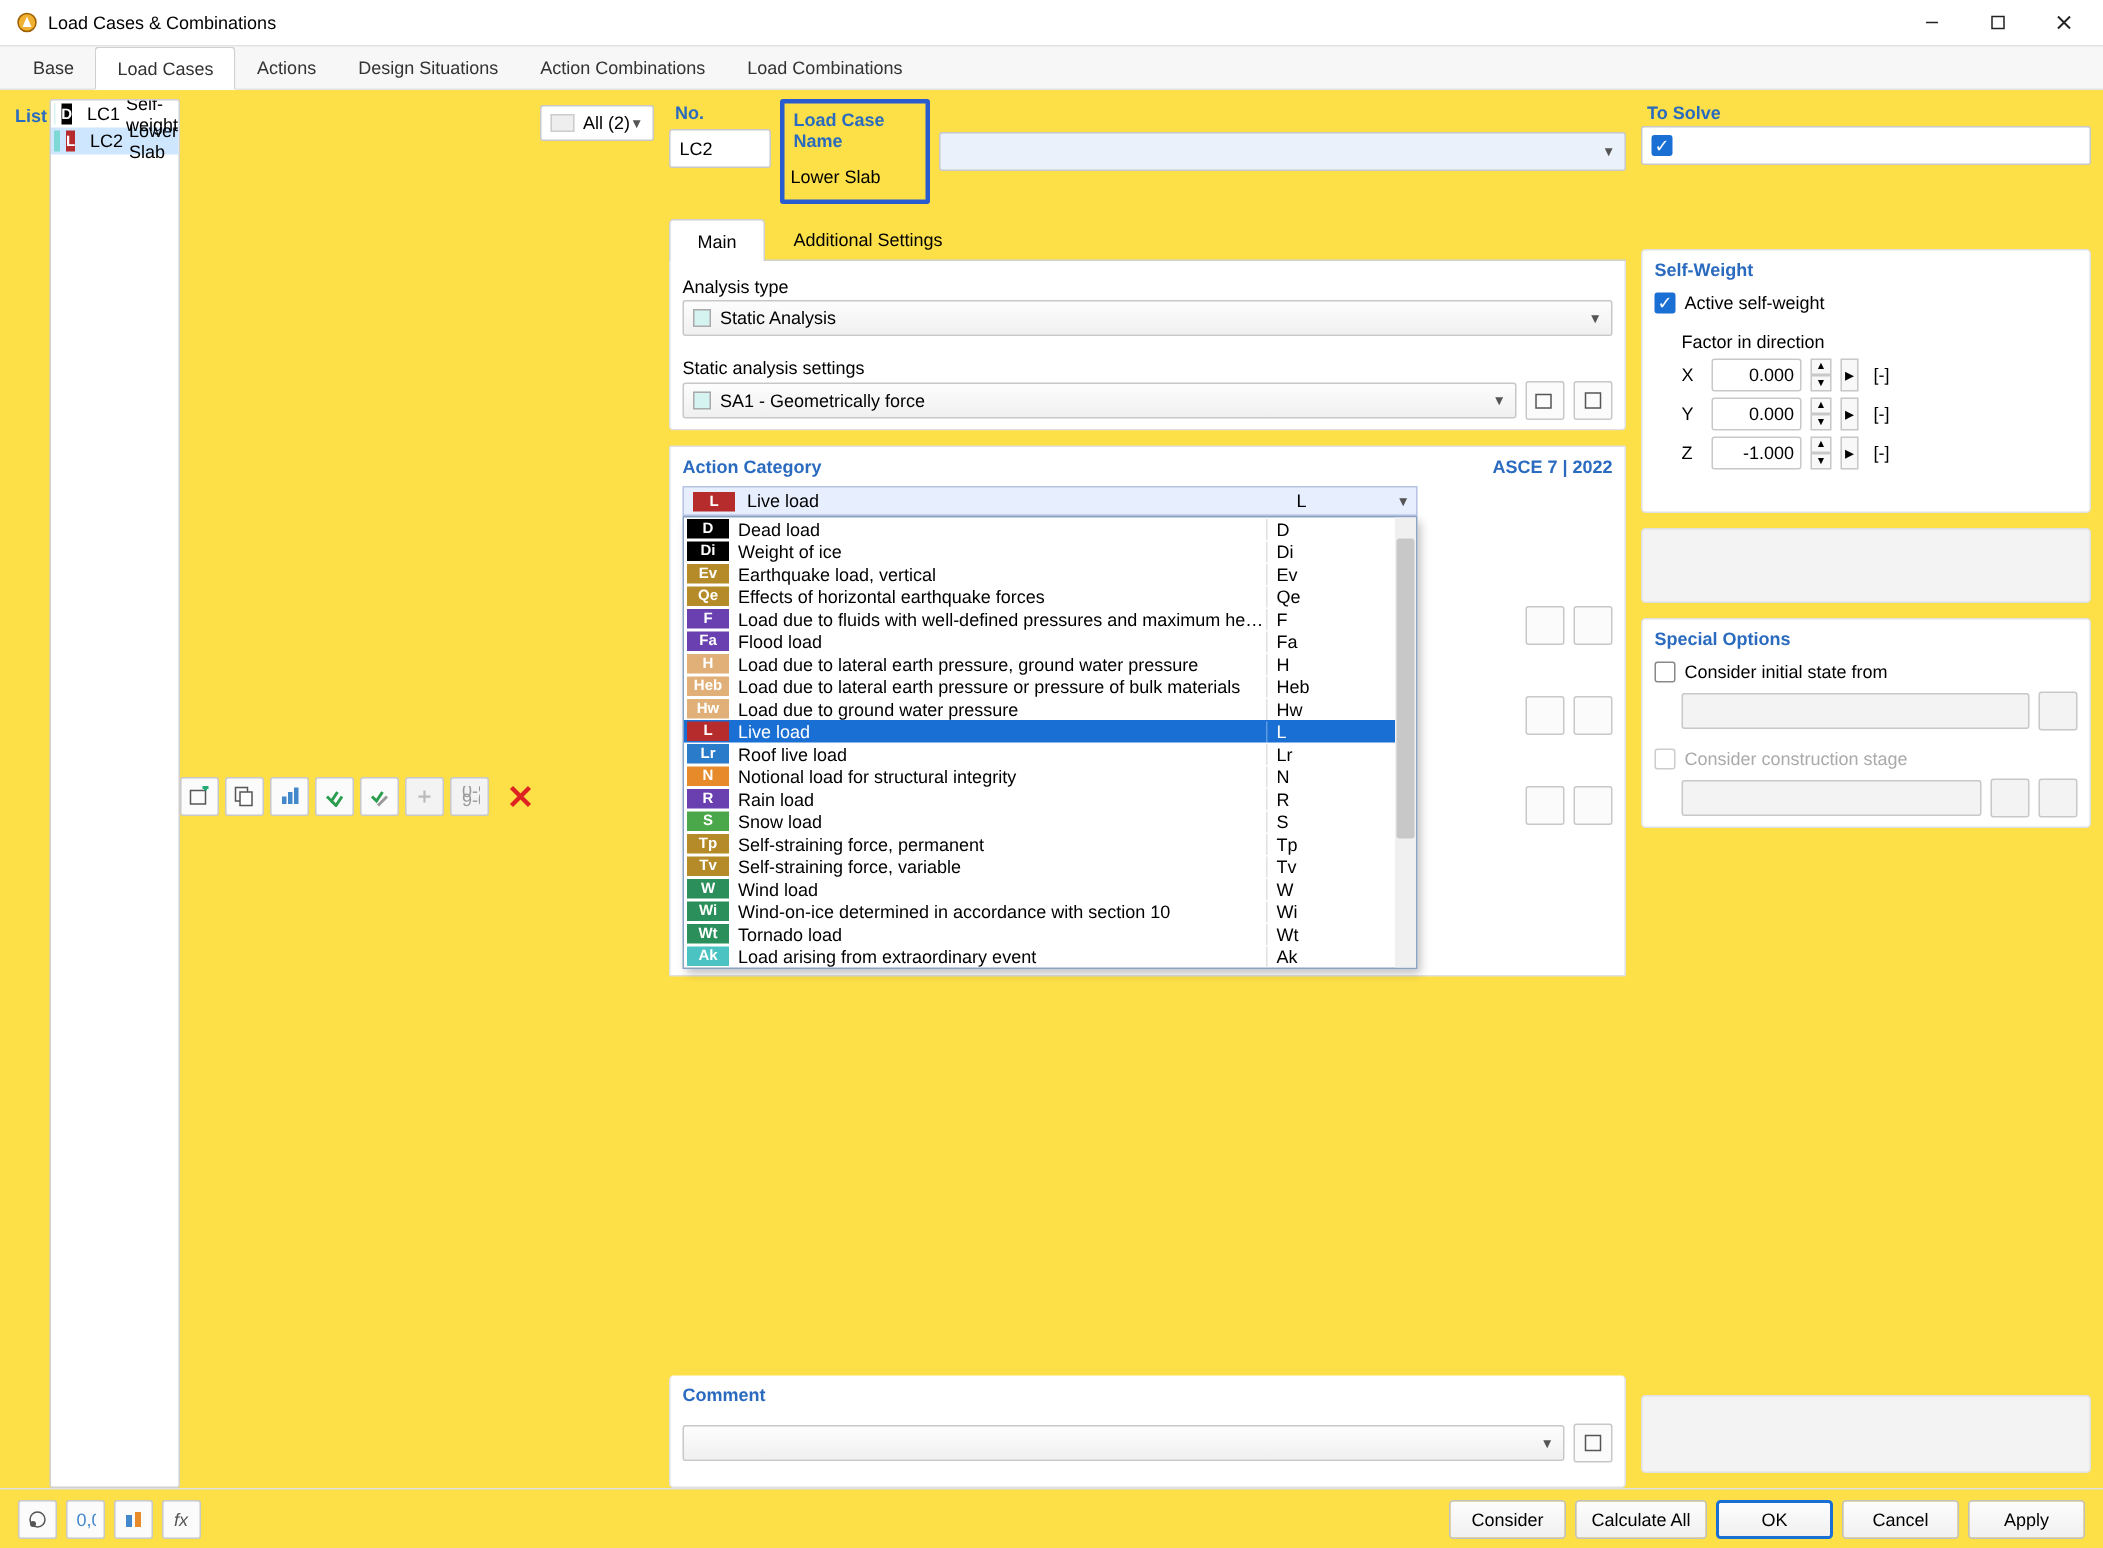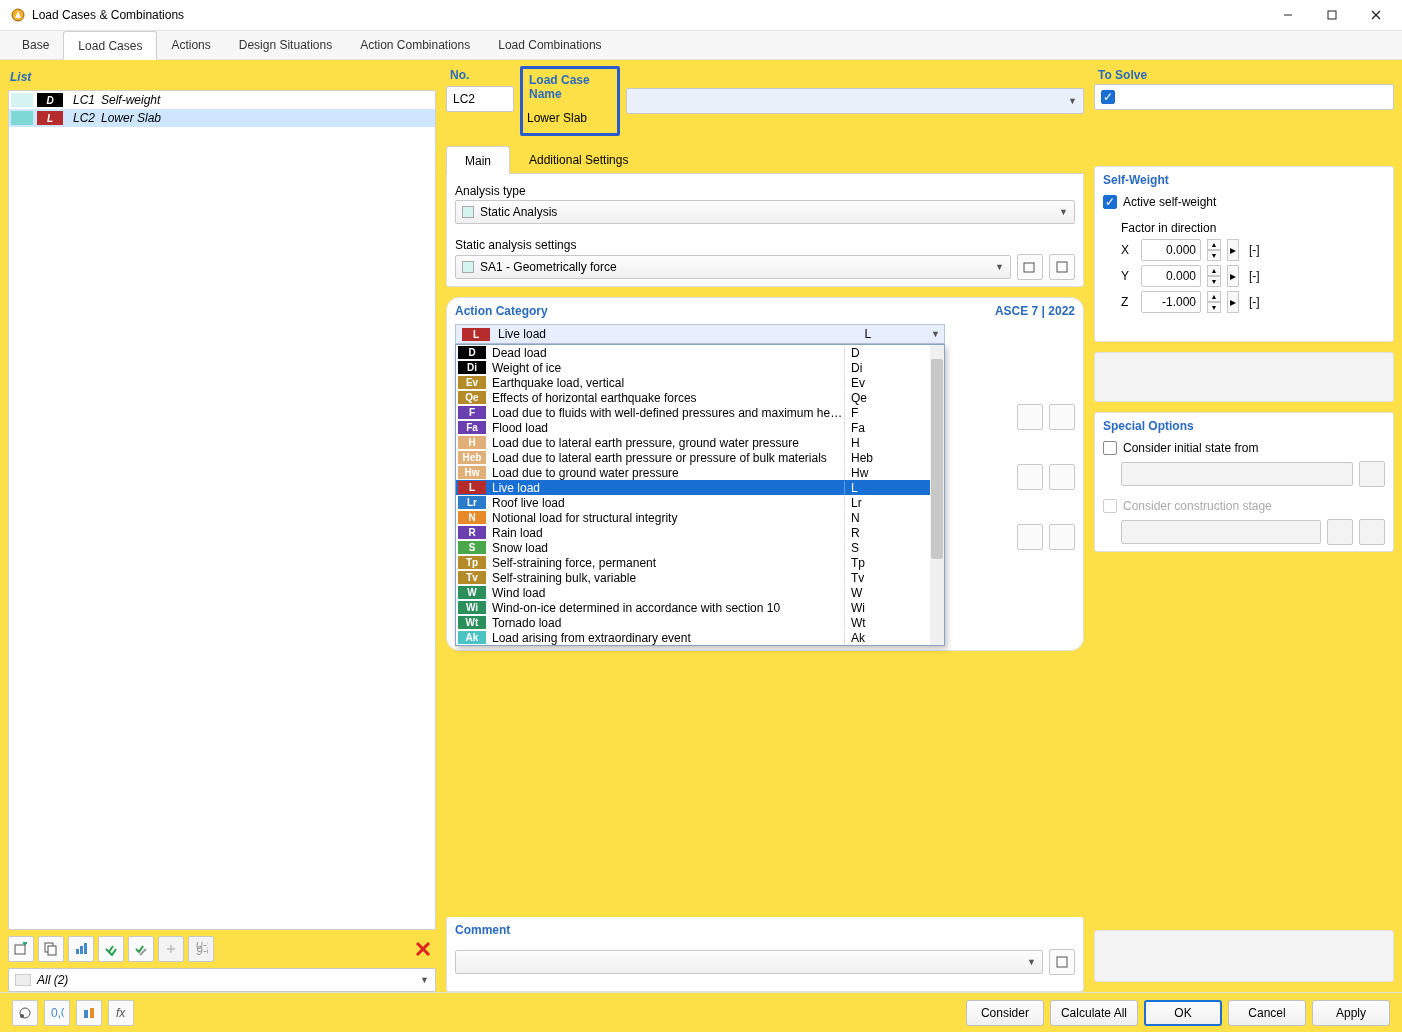--- a/index.html
+++ b/index.html
@@ -7,42 +7,42 @@
 .window { width: 1402px; height: 1032px; background: #fde047; display: flex; flex-direction: column; }
 .titlebar { height: 30px; display: flex; align-items: center; padding: 0 4px; background: #fff; }
 .titlebar .icon { width: 16px; height: 16px; margin: 0 6px; }
 .titlebar .title { flex: 0 0 auto; }
 .titlebar .spacer { flex: 1; }
 .win-btn { width: 44px; height: 28px; display: flex; align-items: center; justify-content: center; color: #222; }
 .tabbar { height: 30px; background: #f7f7f7; border-top: 1px solid #e3e3e3; border-bottom: 1px solid #e3e3e3; display: flex; align-items: stretch; padding-left: 8px; }
 .tab { padding: 0 14px; display: flex; align-items: center; color: #333; cursor: pointer; }
 .tab.active { background: #fff; border: 1px solid #d0d0d0; border-bottom: 1px solid #fff; margin-bottom: -1px; border-radius: 3px 3px 0 0; }
 .main { flex: 1; display: flex; padding: 6px 8px 0 8px; gap: 10px; min-height: 0; }
-.left { width: 428px; display: flex; flex-direction: column; font-style: italic; }
+.left { width: 428px; display: flex; flex-direction: row; }
 .section-label { color: #2a6bbf; font-weight: 600; padding: 4px 2px 6px 2px; }
 .list { flex: 1; border: 1px solid #d0d0d0; background: #fff; overflow: auto; border-radius: 2px; }
 .list-row { display: flex; align-items: center; height: 18px; padding-left: 2px; gap: 4px; }
 .list-row.selected { background: #cfe6ff; }
 .sw { width: 22px; height: 14px; }
 .badge { width: 26px; height: 14px; display: inline-flex; align-items: center; justify-content: center; color: #fff; font-size: 10px; font-weight: 600; }
 .list-toolbar { display: flex; gap: 4px; padding: 6px 0 2px 0; align-items: center; }
 .tbtn { width: 26px; height: 26px; border: 1px solid #c8c8c8; background: #fbfbfb; display: flex; align-items: center; justify-content: center; border-radius: 2px; cursor: pointer; }
 .filter-select { margin-top: 4px; height: 24px; border: 1px solid #c8c8c8; display: flex; align-items: center; padding: 0 6px; justify-content: space-between; background: #fff; border-radius: 2px; }
 .center { flex: 1; display: flex; flex-direction: column; min-width: 0; }
 .right { width: 300px; display: flex; flex-direction: column; gap: 10px; }
 .header-row { display: flex; gap: 6px; align-items: flex-start; }
 .header-cell { display: flex; flex-direction: column; gap: 2px; }
 .header-label { color: #2a6bbf; font-weight: 600; padding: 2px 4px; }
 .input { height: 26px; border: 1px solid #c8c8c8; background: #fff; display: flex; align-items: center; padding: 0 6px; border-radius: 2px; }
 .dropdown { display: flex; align-items: center; justify-content: space-between; }
 .sub-tabbar { height: 28px; display: flex; border-bottom: 1px solid #d0d0d0; margin-top: 10px; }
 .sub-tab { padding: 0 18px; display: flex; align-items: center; border: 1px solid transparent; border-bottom: none; cursor: pointer; }
 .sub-tab.active { border-color: #d0d0d0; background: #fff; border-radius: 3px 3px 0 0; margin-bottom: -1px; }
 .panel { border: 1px solid #e0e0e0; border-top: none; padding: 6px 8px; background: #fff; border-radius: 0 0 3px 3px; }
-.panel + .panel { margin-top: 10px; border-top: 1px solid #e0e0e0; border-radius: 13px; }
+.panel + .panel { margin-top: 10px; border-top: 1px solid #e0e0e0; border-radius: 1px; }
 .panel-header { color: #2a6bbf; font-weight: 600; padding-bottom: 6px; display: flex; justify-content: space-between; }
 .field-label { padding: 4px 0 2px 0; }
 .select { height: 24px; border: 1px solid #c8c8c8; background: linear-gradient(#fdfdfd,#f0f0f0); display: flex; align-items: center; padding: 0 6px; justify-content: space-between; border-radius: 2px; }
 .hstack { display: flex; gap: 6px; align-items: center; }
 .ac-container { position: relative; height: 320px; }
 .ac-select { height: 20px; border: 1px solid #b7c3e2; background: #e7efff; display: flex; align-items: center; justify-content: space-between; padding: 0 4px; }
 .ac-dropdown { position: absolute; top: 20px; left: 0; width: 490px; background: #fff; border: 1px solid #8aa3c4; box-shadow: 2px 3px 6px rgba(0,0,0,0.25); z-index: 10; }
 .ac-row { display: flex; height: 15px; align-items: center; font-size: 11px; cursor: pointer; }
 .ac-row.selected { background: #1a6fd4; color: #fff; }
 .ac-badge { width: 28px; height: 13px; display: inline-flex; align-items: center; justify-content: center; color: #fff; font-size: 10px; margin: 0 4px 0 2px; font-weight:600; }
@@ -342,21 +342,21 @@
     <span class="ac-name">Snow load</span>
     <span class="ac-sym">S</span>
               </div>
               <div class="ac-row">
                 <span class="ac-badge" style="background:#b58b2a">Tp</span>
     <span class="ac-name">Self-straining force, permanent</span>
     <span class="ac-sym">Tp</span>
               </div>
               <div class="ac-row">
                 <span class="ac-badge" style="background:#b58b2a">Tv</span>
-    <span class="ac-name">Self-straining bulk, variable</span>
+    <span class="ac-name">Self-straining force, variable</span>
     <span class="ac-sym">Tv</span>
               </div>
               <div class="ac-row">
                 <span class="ac-badge" style="background:#2a8f5a">W</span>
     <span class="ac-name">Wind load</span>
     <span class="ac-sym">W</span>
               </div>
               <div class="ac-row">
                 <span class="ac-badge" style="background:#2a8f5a">Wi</span>
     <span class="ac-name">Wind-on-ice determined in accordance with section 10</span>

